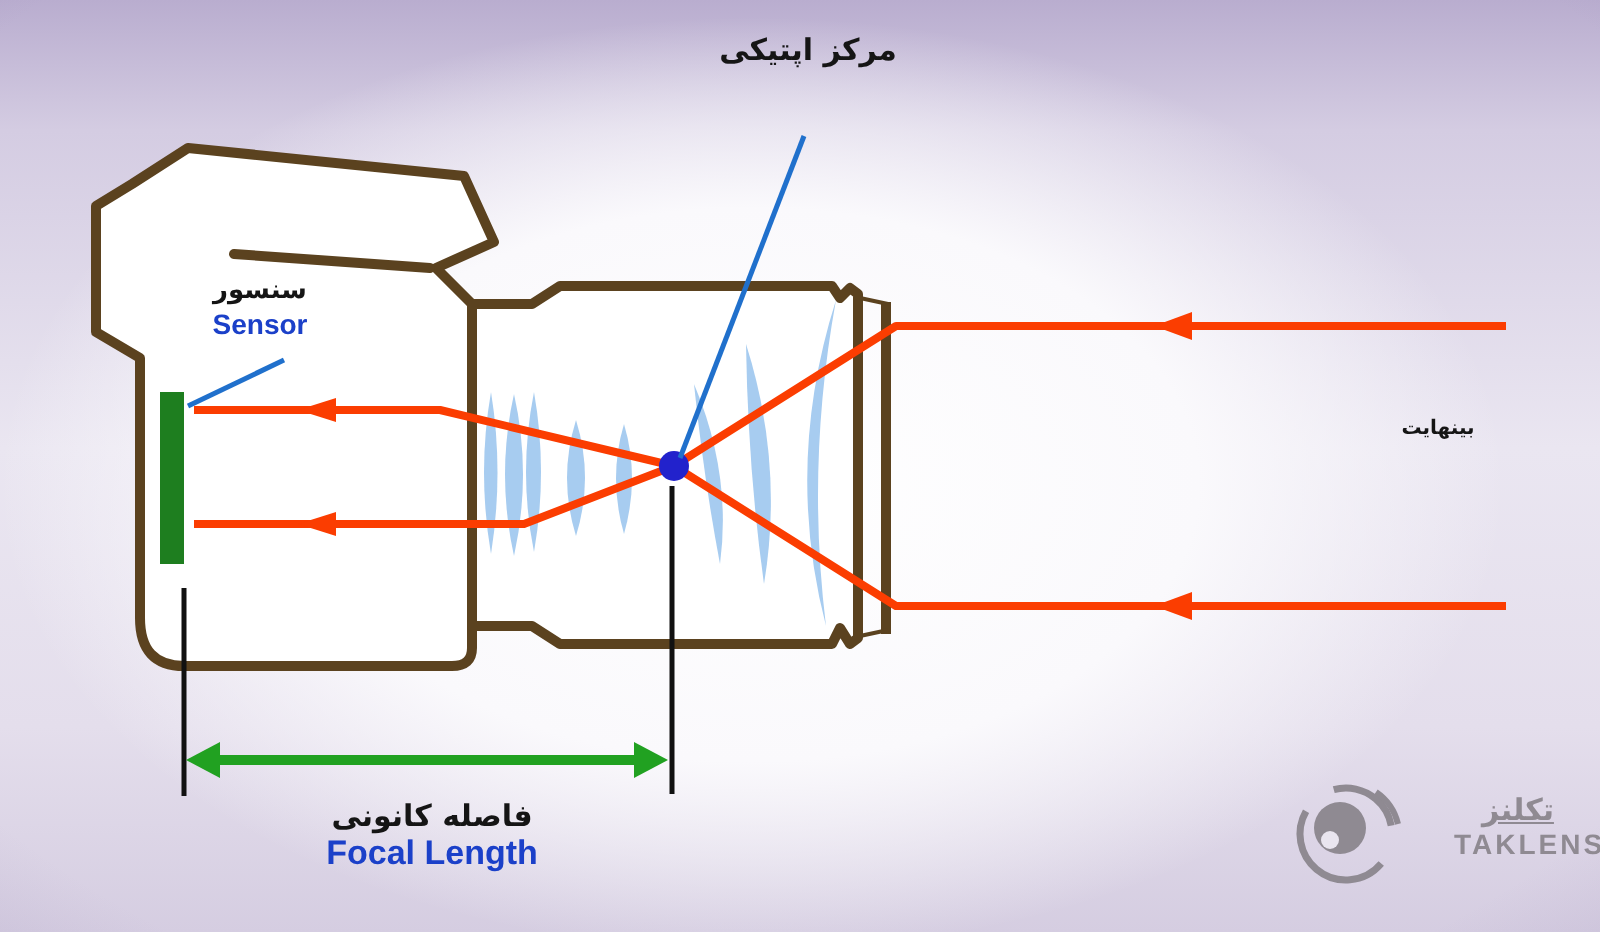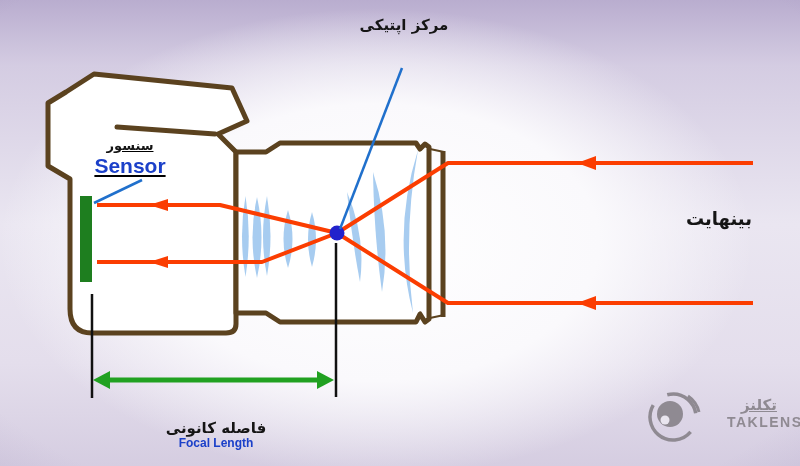--- a/index.html
+++ b/index.html
@@ -11,29 +11,29 @@
       radial-gradient(ellipse 62% 66% at 47% 52%, #ffffff 0%, #faf9fc 45%, rgba(240,238,245,0) 76%),
       linear-gradient(180deg, #b9adcf 0%, #d4cce2 14%, #eae6f1 48%, #e4deec 78%, #d5cde1 100%);
   }
   svg{position:absolute;left:0;top:0;}
   .label{position:absolute;text-align:center;line-height:1.15;pointer-events:none;}
   .fa{font-family:"DejaVu Sans",sans-serif;font-weight:bold;color:#151515;direction:rtl;}
   .en{font-weight:bold;color:#1b40c9;}
   #lbl-optical{left:314px;top:17px;width:180px;}
   #lbl-optical .fa{font-size:15px;}
   #lbl-optical .en{font-size:17px;}
-  #lbl-sensor{left:88px;top:139px;width:84px;text-decoration:underline;}
+  #lbl-sensor{left:88px;top:139px;width:84px;}
   #lbl-sensor .fa{font-size:13px;}
-  #lbl-sensor .en{font-size:21px;}
+  #lbl-sensor .en{font-size:14px;}
   #lbl-infinity{left:669px;top:209px;width:100px;}
-  #lbl-infinity .fa{font-size:18px;}
+  #lbl-infinity .fa{font-size:10px;}
   #lbl-infinity .en{font-size:17px;}
-  #lbl-focal{left:140px;top:420px;width:152px;}
+  #lbl-focal{left:140px;top:400px;width:152px;}
   #lbl-focal .fa{font-size:15px;}
-  #lbl-focal .en{font-size:12px;}
+  #lbl-focal .en{font-size:17px;}
   #logo-text{left:727px;top:397px;width:64px;}
   #logo-text .fa{color:#8f8a92;font-size:15px;text-decoration:underline;}
   #logo-text .en{color:#8f8a92;font-weight:bold;font-size:14px;letter-spacing:1.5px;text-align:right;}
 </style>
 </head>
 <body>
 
 <div class="stage">
 
   <svg width="800" height="466" viewBox="0 0 800 466">

